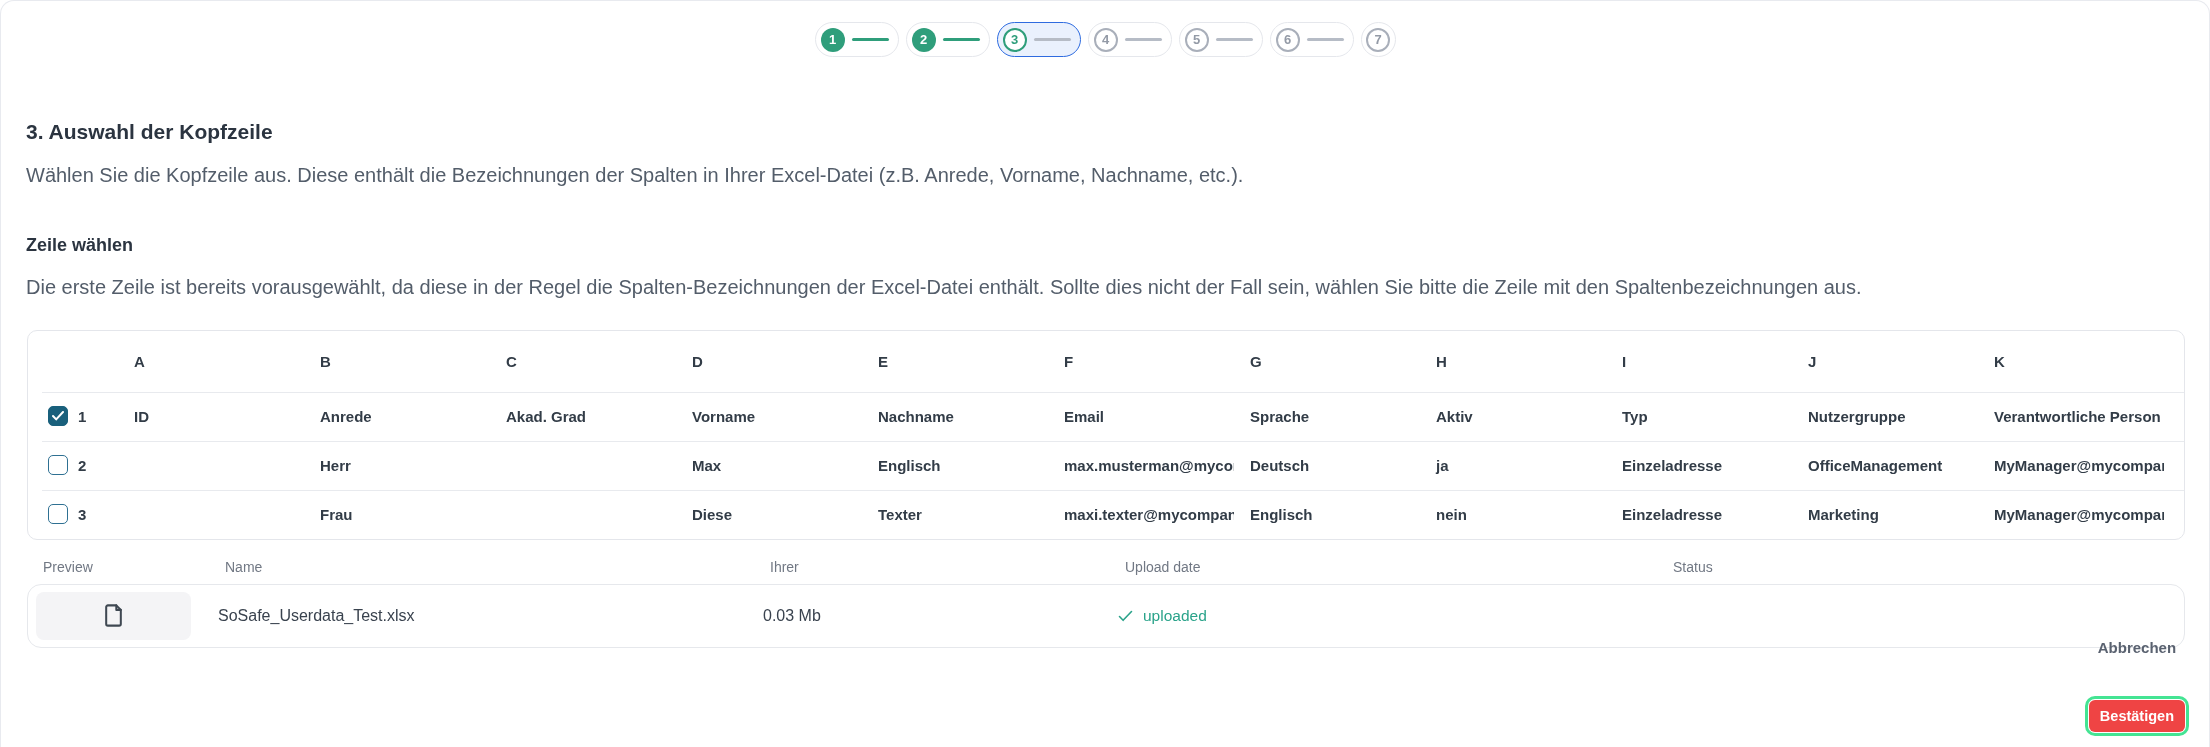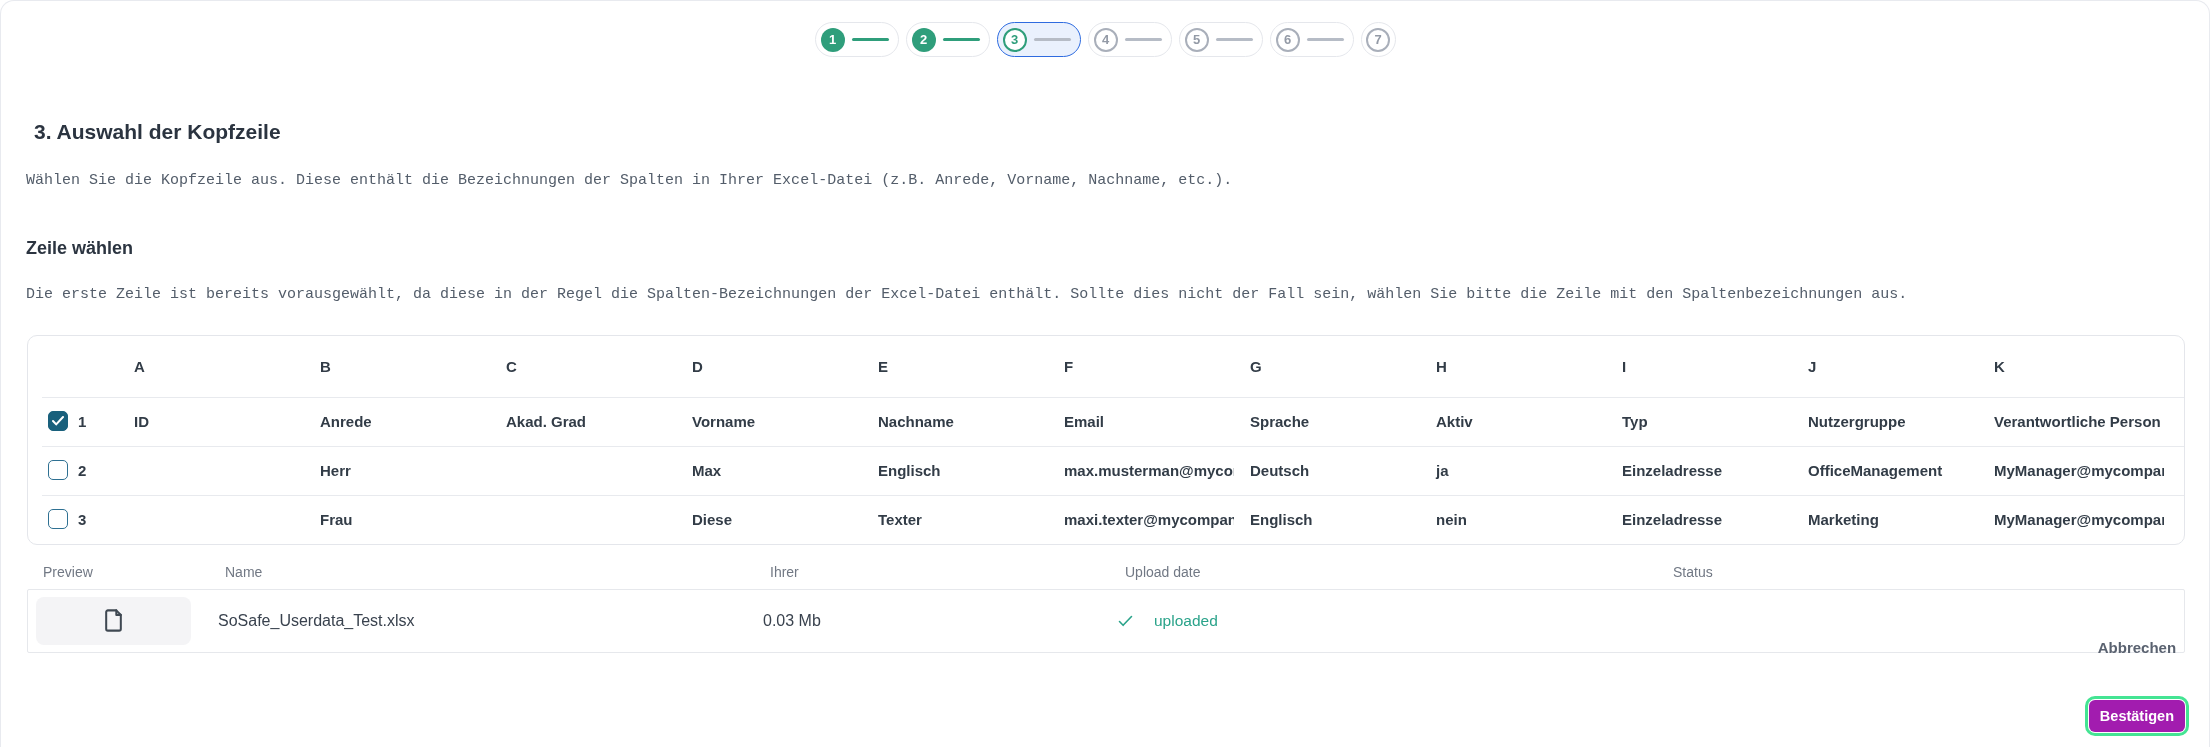--- a/index.html
+++ b/index.html
@@ -22,53 +22,53 @@
     display:flex; align-items:center; justify-content:center;
     font-size:13px; font-weight:700;
   }
   .step-pill.done .step-circle { background:#2f9e7b; color:#fff; }
   .step-pill.current .step-circle { background:#fff; border:2px solid #2f9e7b; color:#2f9e7b; }
   .step-pill.todo .step-circle { background:#fff; border:2px solid #a9afba; color:#939aa6; }
   .step-line { width:37px; height:3px; border-radius:2px; margin-left:7px; background:#b6bcc6; }
   .step-pill.done .step-line { background:#2f9e7b; }
   
   .content { padding-left:25px; }
-  .h1 { font-size:21px; font-weight:700; color:#2b3440; margin:62px 0 0 8px; line-height:1.25; }
-  .desc { font-size:15px; font-weight:400; color:#535d6a; margin:26px 0 0 0; line-height:1.3;font-family:Liberation Mono, monospace; }
+  .h1 { font-size:21px; font-weight:700; color:#2b3440; margin:62px 0 0 0; line-height:1.25; }
+  .desc { font-size:20px; font-weight:400; color:#535d6a; margin:17px 0 0 0; line-height:1.3; }
   .h2 { font-size:18px; font-weight:700; color:#2b3440; margin:46px 0 0 0; line-height:1.25; }
   
   .table-card { margin:30px 24px 0 26px; border:1px solid #e4e6eb; border-radius:10px; background:#fff; }
   .thead { display:flex; align-items:center; height:61px; }
   .trow { display:flex; align-items:center; height:49px; position:relative; cursor:pointer; }
   .trow::before { content:""; position:absolute; left:14px; right:0; top:0; height:1px; background:#e8eaee; }
   .c-check { width:44px; padding-left:20px; box-sizing:border-box; flex:none; display:flex; align-items:center; }
   .c-num   { width:46px; padding-left:6px; box-sizing:border-box; flex:none; font-size:15px; font-weight:700; color:#323c47; }
   .c-data  { width:186px; padding-left:16px; padding-right:6px; box-sizing:border-box; flex:none;
              font-size:15px; font-weight:700; color:#323c47; white-space:nowrap; overflow:hidden; }
   .cb { width:20px; height:20px; box-sizing:border-box; border-radius:5px; border:1.5px solid #2e7092;
         background:#fff; display:flex; align-items:center; justify-content:center; cursor:pointer; }
   .cb.checked { background:#19607c; border-color:#19607c; }
   
   .fp-head { display:grid; grid-template-columns:182px 545px 355px 548px 1fr;
              margin:19px 24px 0 34px; padding-left:8px; }
   .fp-label { font-size:14px; color:#717884; }
   .fp-card { margin:9px 24px 0 26px; height:64px; box-sizing:border-box;
-             border:1px solid #e6e8ec; border-radius:2px;
+             border:1px solid #e6e8ec; border-radius:14px;
              display:grid; grid-template-columns:182px 545px 355px 548px 1fr;
              align-items:center; padding-left:8px; }
   .icon-box { width:155px; height:48px; background:#f4f4f6; border-radius:8px;
               display:flex; align-items:center; justify-content:center; }
   .fp-val { font-size:16px; color:#39424e; }
-  .fp-status { display:flex; align-items:center; gap:21px; color:#2aa38a; font-size:15.5px; }
+  .fp-status { display:flex; align-items:center; gap:10px; color:#2aa38a; font-size:15.5px; }
   
   .footer { position:absolute; right:24px; bottom:15px; display:flex; align-items:center; gap:38px;flex-direction:column; }
   .btn-cancel { border:none; background:none; font-family:inherit; font-size:15px; font-weight:600;
                 color:#5a6270; cursor:pointer; padding:6px 4px; }
   .btn-confirm { border:none; font-family:inherit; font-size:14.5px; font-weight:700; color:#fff;
-                 background:#a21caf; border-radius:6px; padding:8px 11px; cursor:pointer;
+                 background:#ef4444; border-radius:6px; padding:8px 11px; cursor:pointer;
                  outline:3px solid #44e493; outline-offset:1px; }
 </style>
 </head>
 <body>
 
 <div id="app">
 
   <div class="stepper">
       <div class="step-pill done">
         <div class="step-circle">1</div>

